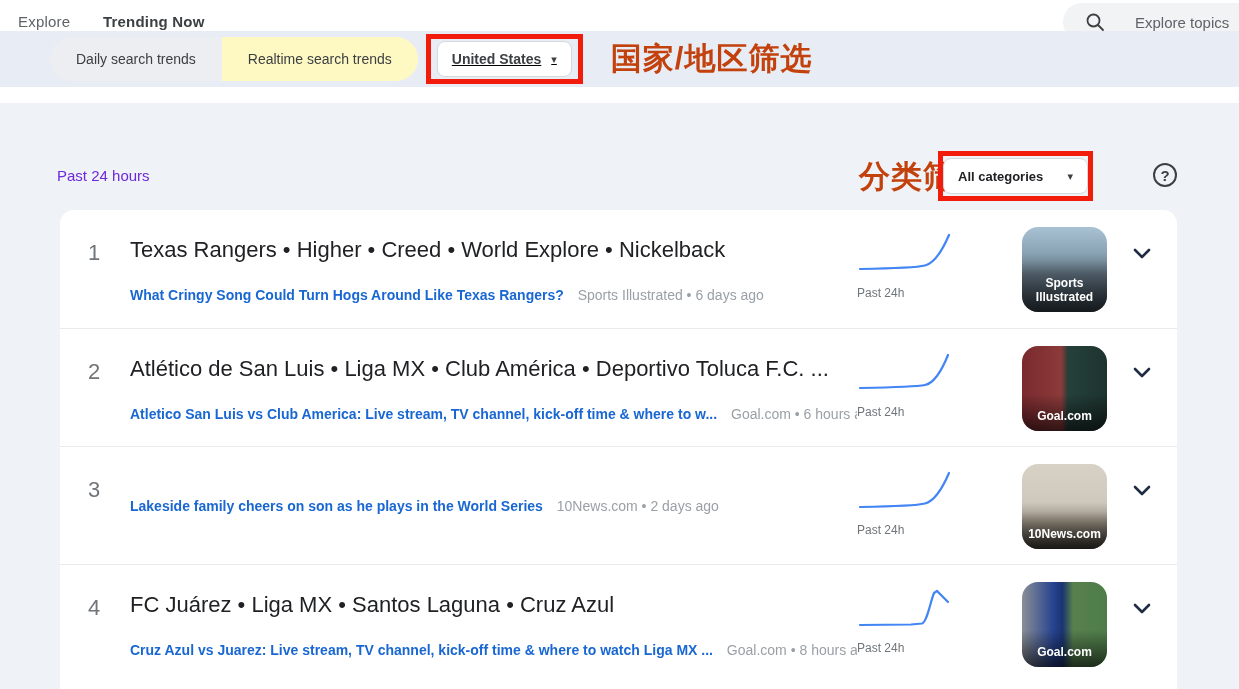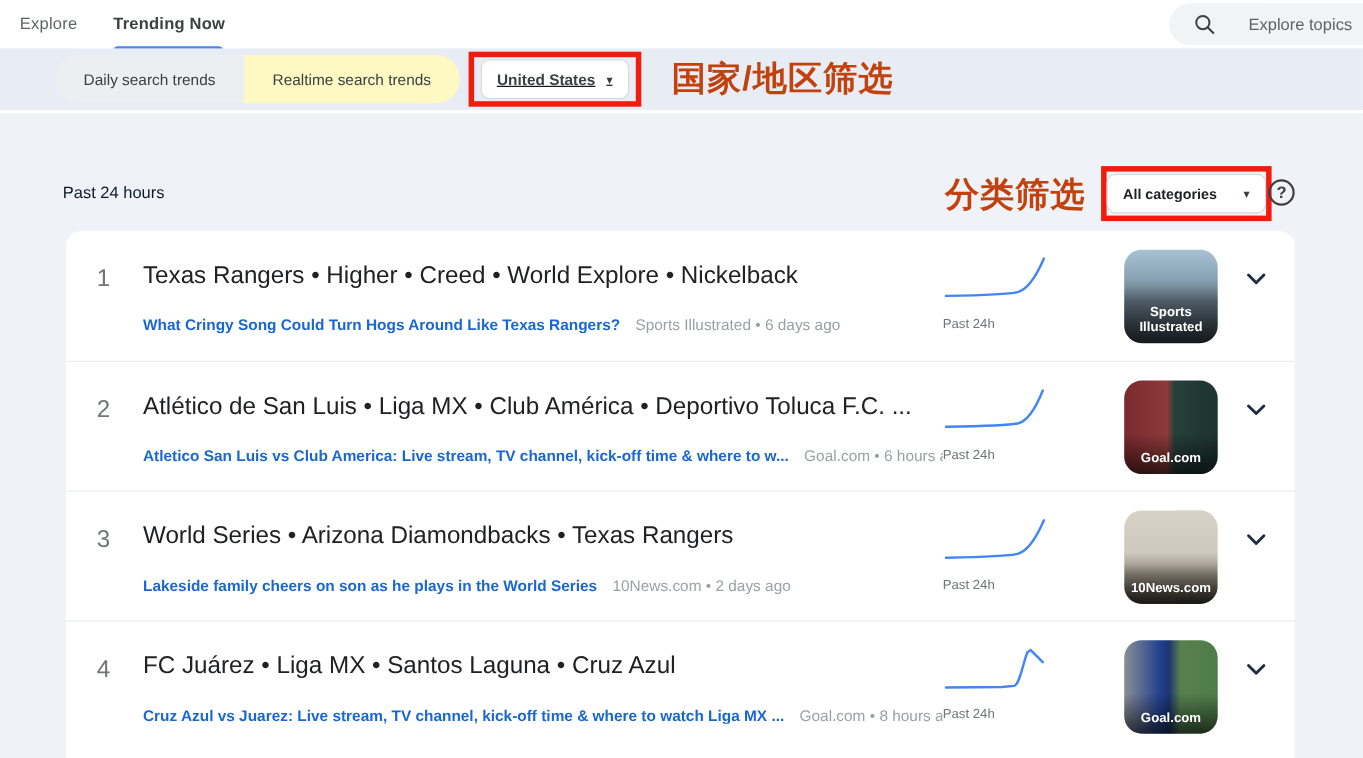--- a/index.html
+++ b/index.html
@@ -12,39 +12,39 @@
   .tab-explore { left:18px; }
   .tab-trending { left:103px; color:#3c4043; font-weight:700; }
   .tab-underline { position:absolute; left:103px; top:42px; width:100px; height:6px;
     background:#4e85ec; border-radius:4px 4px 0 0; }
   .search-pill { position:absolute; left:1063px; top:3px; width:196px; height:38px;
     background:#f1f3f4; border-radius:20px 0 0 20px; display:flex; align-items:center; }
   .search-pill svg { margin-left:22px; }
   .search-placeholder { margin-left:30px; font-size:15px; color:#5f6368; }
 
   
-  .subnav { position:absolute; left:0; top:44px; width:1239px; height:56px; background:#e8edf5;
+  .subnav { position:absolute; left:0; top:31px; width:1239px; height:56px; background:#e8edf5;
     display:flex; align-items:center; }
   .toggle { display:flex; margin-left:50px; height:44px; border-radius:22px; overflow:hidden; }
   .toggle-seg { display:flex; align-items:center; padding:0 26px; font-size:14px; color:#3c4043; cursor:pointer; }
   .toggle-daily { background:#eceef2; }
   .toggle-realtime { background:#fef9c3; }
   .red-box { border:5px solid #f11c0c; display:flex; align-items:center; justify-content:center; }
   .country-box { margin-left:8px; height:50px; padding:0 6px;text-decoration:underline; }
   .dropdown-btn { background:#fff; border:1px solid #d5d8dc; border-radius:8px; height:36px;
     display:flex; align-items:center; padding:0 14px; font-size:14px; color:#3c4043; font-weight:700; cursor:pointer; }
   .caret { font-size:11px; color:#3c4043; margin-left:10px; }
   .cn-note { color:#c2410c; font-size:31px; font-weight:700; letter-spacing:1px; }
   .country-note { margin-left:28px; }
 
   
   .main { position:absolute; left:0; top:103px; width:1239px; height:586px; background:#eff2f7; }
-  .time-range { position:absolute; left:57px; top:64px; font-size:15px; color:#0f172a;text-align:center; }
+  .time-range { position:absolute; left:57px; top:64px; font-size:15px; color:#6d28d9;text-align:center; }
   .cat-note { position:absolute; left:835px; top:53px;margin-left:24px; }
-  .cat-box { position:absolute; left:1001px; top:48px; width:155px; height:50px; }
+  .cat-box { position:absolute; left:938px; top:48px; width:155px; height:50px; }
   .cat-btn { width:100%; justify-content:space-between; font-size:13px; color:#202124; }
   .help { position:absolute; left:1153px; top:60px; width:24px; height:24px; border:2px solid #3c4043;
     border-radius:50%; display:flex; align-items:center; justify-content:center;
     font-size:15px; font-weight:700; color:#3c4043; cursor:pointer; }
 
   
   .card { position:absolute; left:60px; top:107px; width:1117px; height:600px;
     background:#fff; border-radius:14px 14px 0 0; }
   .row { position:relative; height:118px; display:flex; align-items:flex-start; cursor:pointer; }
   .row + .row { border-top:1px solid #e8eaed; }
@@ -157,21 +157,20 @@
       <div class="chevron">
         <svg width="18" height="12" viewBox="0 0 18 12">
           <polyline points="2,2 9,9 16,2" fill="none" stroke="#1f2c44" stroke-width="2.6" stroke-linecap="round" stroke-linejoin="round"></polyline>
         </svg>
       </div>
     </div>
 
     <div class="row">
       <div class="rank">3</div>
       <div class="row-text">
-        <div class="row-title">World Series • Arizona Diamondbacks • Texas Rangers</div>
         <div class="row-sub">
           <a class="article-link">Lakeside family cheers on son as he plays in the World Series</a>
           <span class="source">10News.com • 2 days ago</span>
         </div>
       </div>
       <div class="spark">
         <svg width="95" height="48" viewBox="0 0 95 48">
           <path fill="none" stroke="#4285f4" stroke-width="2.2" stroke-linecap="round" d="M3,40 C30,39.5 58,39 68,36.5 C78,34 86,20 92,6"></path>
         </svg>
         <div class="spark-label">Past 24h</div>

